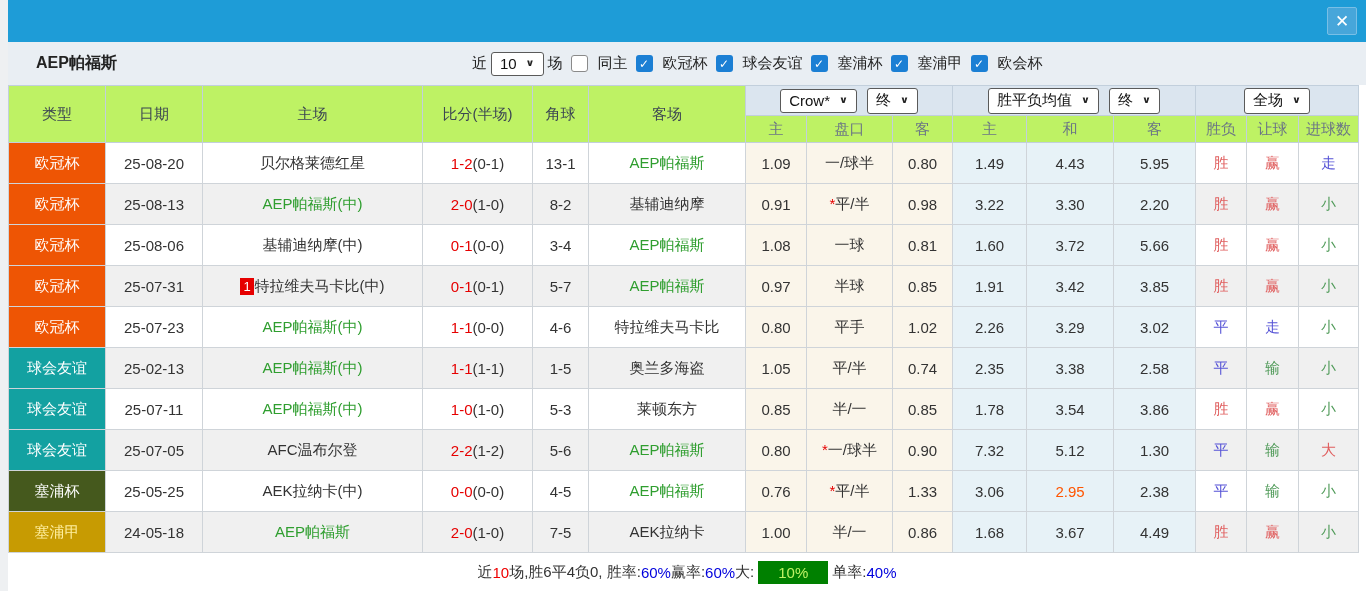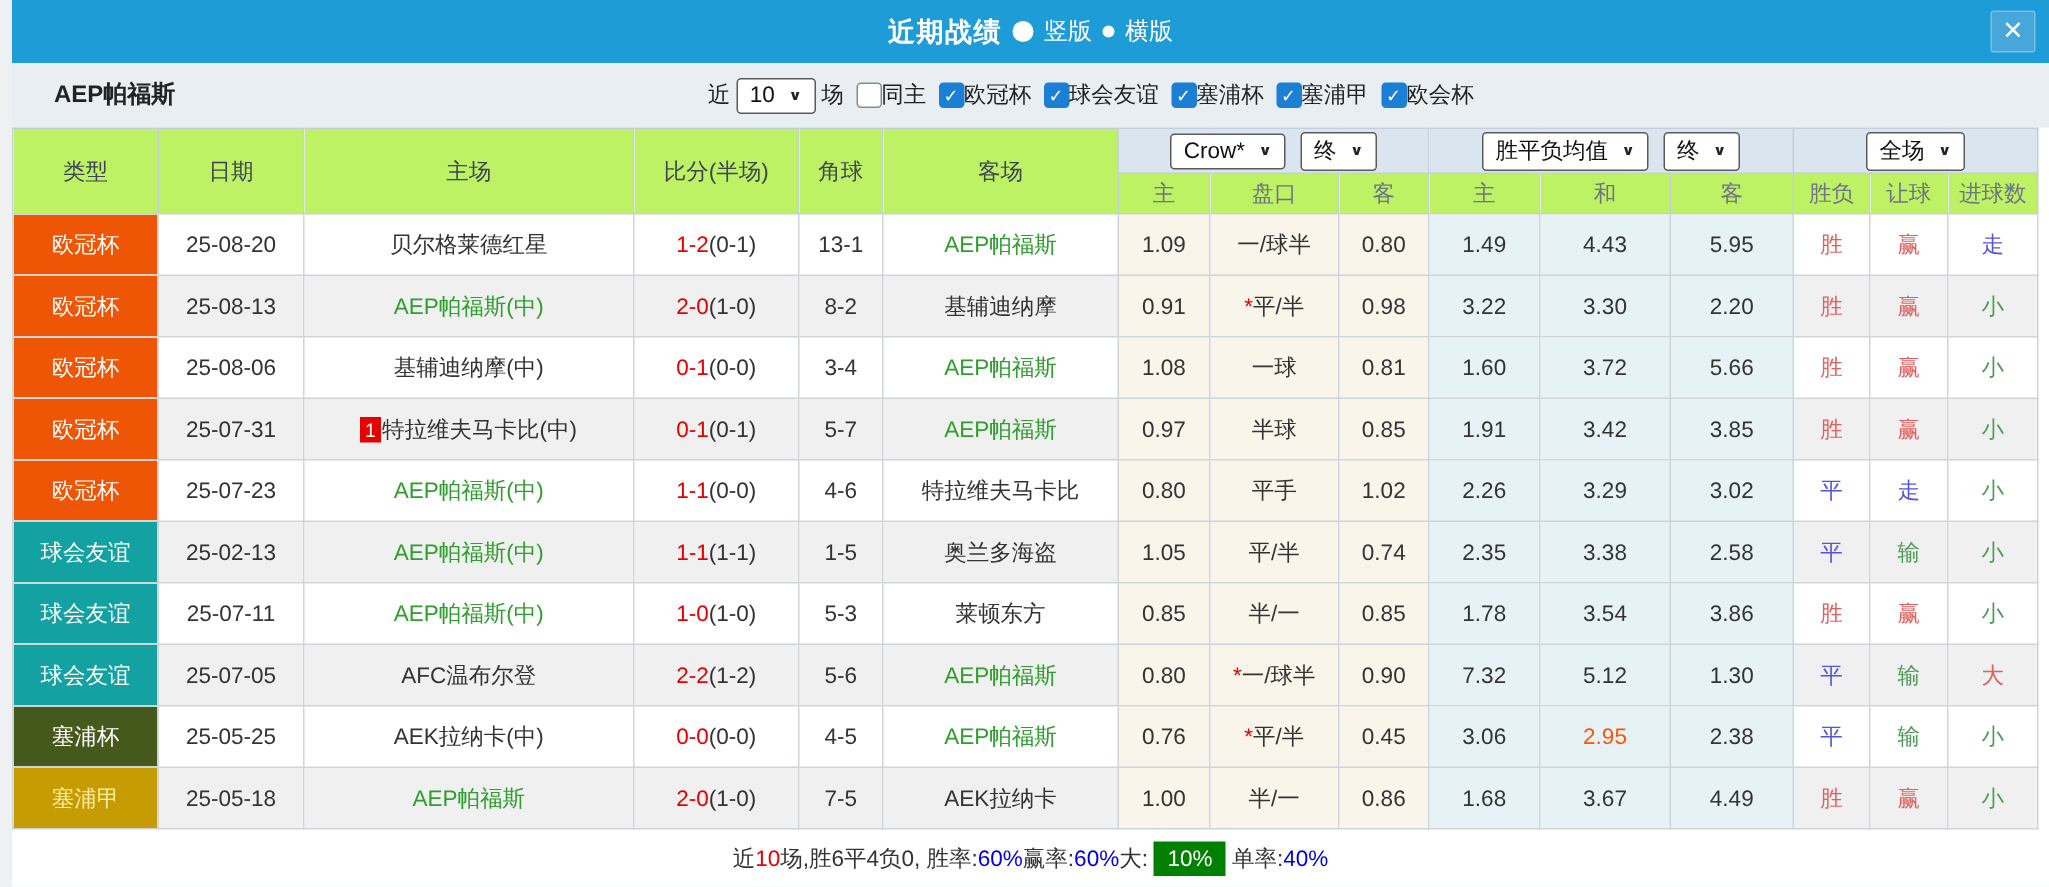--- a/index.html
+++ b/index.html
@@ -17,21 +17,21 @@
 
   
   .filter-row { height:43px; background:#e9eef3; display:flex; align-items:center; padding:0 14px; font-size:15px; color:#222; }
   .team-name { font-size:16px; font-weight:bold; margin-left:14px; }
   .filter-controls { display:flex; align-items:center; margin-left:355px; gap:4px; white-space:nowrap; }
   .sel { display:inline-flex; align-items:center; gap:9px; background:#fff; border:1px solid #5a5a5a; border-radius:3px; padding:2px 8px 3px 8px; font-size:15px; color:#111; cursor:pointer; }
   .sel .chev { font-size:11px; font-weight:bold; color:#222; transform:scaleY(.85); }
   .cb { width:17px; height:17px; border-radius:3px; display:inline-flex; align-items:center; justify-content:center; font-size:12px; font-weight:bold; cursor:pointer; }
   .cb.checked { background:#1b7fd4; color:#fff; }
   .cb.unchecked { background:#fff; border:1px solid #8a8a8a; color:transparent; }
-  .cb-item { display:inline-flex; align-items:center; gap:0; margin-left:4px; }
+  .cb-item { display:inline-flex; align-items:center; gap:10px; margin-left:4px; }
 
   
   table { border-collapse:collapse; table-layout:fixed; width:1350px; }
   th, td { border:1px solid #cfd4d9; overflow:hidden; white-space:nowrap; }
   thead th { background:#bef264; border-color:#c2cfdc; font-weight:normal; color:#3c4652; font-size:15px; }
   .hr1 th { height:30px; }
   .hr2 th { height:27px; color:#6b7685; }
   .sel-cell { background:#dbe5ef; }
   .sel-wrap { display:flex; align-items:center; justify-content:center; gap:10px; }
   tbody td { height:41px; text-align:center; font-size:15px; color:#333; background:#fff; }
@@ -43,35 +43,28 @@
   .score-full { color:#e60000; }
   .team-green { color:#2f9e2f; }
   .rank-badge { display:inline-block; background:#e60000; color:#fff; font-size:13px; line-height:17px; padding:0 3px; margin-right:1px; }
   .star { color:#e60000; }
   .hot { color:#ff5500; }
 
   
   .summary { height:39px; display:flex; align-items:center; justify-content:center; font-size:15px; color:#333; }
   .sum-red { color:#ee0000; }
   .sum-blue { color:#0000dd; }
-  .sum-badge { background:#008000; color:#ffffff; padding:3px 9px; margin:0 4px; }
+  .sum-badge { background:#008000; color:#bef264; padding:3px 20px; margin:0 4px; }
 </style>
 </head>
 <body>
 
 <div class="page">
 
   <div class="topbar">
-    <div class="title-group">
-      <span class="topbar-title">近期战绩</span>
-      <span class="radio-dot"></span>
-      <span class="radio-label">竖版</span>
-      <span class="radio-ring"></span>
-      <span class="radio-label">横版</span>
-    </div>
     <div class="close-btn">
       <span>✕</span>
     </div>
   </div>
 
   <div class="filter-row">
     <span class="team-name">AEP帕福斯</span>
     <div class="filter-controls">
       <span>近</span>
       <span class="sel">
@@ -344,33 +337,33 @@
           <td class="type-td">
             <div class="type-badge" style="background: rgb(69, 89, 29); color: rgb(255, 255, 255);">塞浦杯</div>
           </td>
           <td>25-05-25</td>
           <td><span>AEK拉纳卡(中)</span></td>
           <td><span class="score-full">0-0</span><span>(0-0)</span></td>
           <td>4-5</td>
           <td><span class="team-green">AEP帕福斯</span></td>
           <td class="cream">0.76</td>
           <td class="cream"><span class="star">*</span>平/半</td>
-          <td class="cream">0.45</td>
+          <td class="cream">1.33</td>
           <td class="lblue">3.06</td>
           <td class="lblue hot">2.95</td>
           <td class="lblue">2.38</td>
           <td style="color: rgb(86, 83, 214);">平</td>
           <td style="color: rgb(79, 154, 88);">输</td>
           <td style="color: rgb(79, 154, 88);">小</td>
         </tr>
         <tr class="even">
           <td class="type-td">
             <div class="type-badge" style="background: rgb(199, 155, 2); color: rgb(255, 239, 160);">塞浦甲</div>
           </td>
-          <td>25-05-18</td>
+          <td>24-05-18</td>
           <td><span class="team-green">AEP帕福斯</span></td>
           <td><span class="score-full">2-0</span><span>(1-0)</span></td>
           <td>7-5</td>
           <td><span>AEK拉纳卡</span></td>
           <td class="cream">1.00</td>
           <td class="cream">半/一</td>
           <td class="cream">0.86</td>
           <td class="lblue">1.68</td>
           <td class="lblue">3.67</td>
           <td class="lblue">4.49</td>

